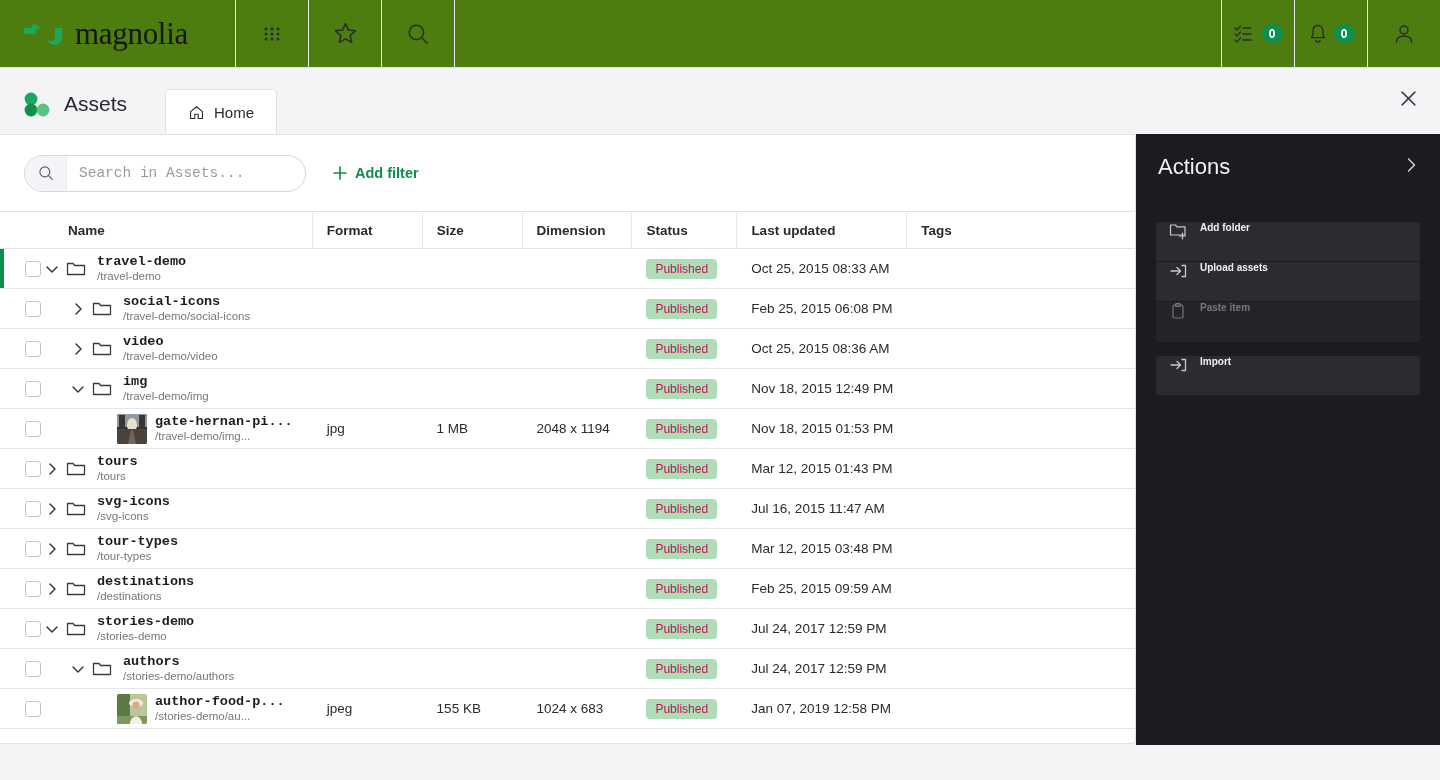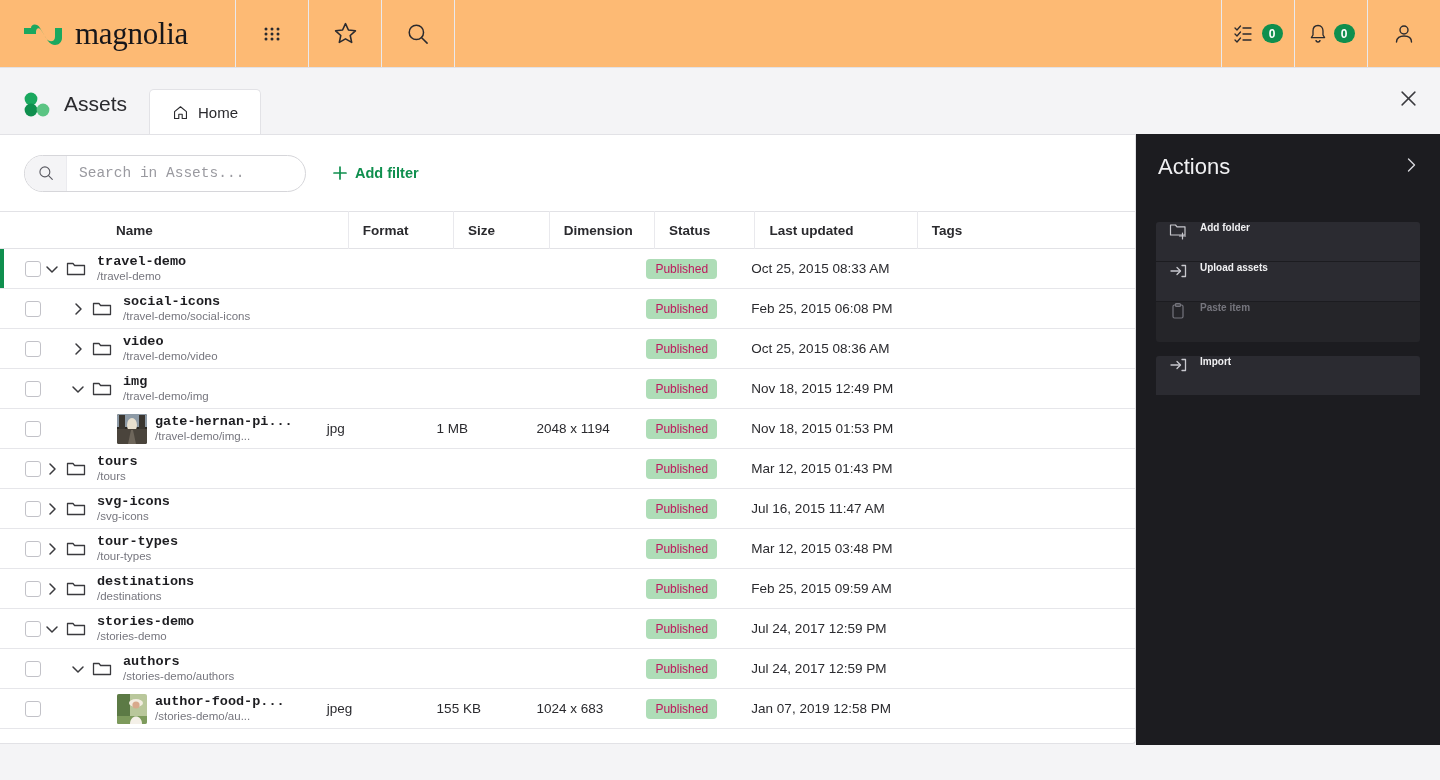--- a/index.html
+++ b/index.html
@@ -6,21 +6,21 @@
   html, body {
     width: 1440px; height: 780px;
     font-family: "Liberation Sans", sans-serif;
     background: #f4f4f6;
     overflow: hidden;
   }
 
   
   .topbar {
     height: 68px; width: 1440px;
-    background: #fdba74;
+    background: #4d7c0f;
     border-bottom: 1px solid #e2e2e6;
     display: flex; align-items: stretch;
     position: relative;
   }
   .brand {
     width: 236px; display: flex; align-items: center;
     padding-left: 22px; gap: 9px;
     border-right: 1px solid #e9e9ed;
   }
   .brand-word {
@@ -42,20 +42,21 @@
     min-width: 21px; height: 19px; font-size: 12px; font-weight: bold;
     display: flex; align-items: center; justify-content: center; padding: 0 5px;
   }
 
   
   .appheader {
     height: 66px; width: 1440px;
     background: #f4f4f6;
     display: flex; align-items: flex-end;
     position: relative;
+    gap: 16px;
   }
   .app-title {
     display: flex; align-items: center; gap: 12px;
     padding: 0 22px 16px 22px;
   }
   .app-title-text { font-size: 21px; color: #2a2a2e; }
   .tab {
     height: 45px; min-width: 112px;
     background: #ffffff;
     border: 1px solid #e2e2e6; border-bottom: none;
@@ -103,21 +104,20 @@
   .add-filter {
     display: flex; align-items: center; gap: 7px;
     color: #0f8f4e; font-size: 14.5px; font-weight: bold; cursor: pointer;
   }
 
   
   .thead {
     display: flex; height: 38px;
     border-top: 1px solid #e2e2e6; border-bottom: 1px solid #e2e2e6;
     align-items: center;
-    padding-left: 48px;
   }
   .th {
     font-size: 13.5px; color: #2a2a2e; font-weight: bold;
     height: 38px; display: flex; align-items: center;
     padding-left: 14px; border-right: 1px solid #e9e9ed;
   }
   .c-name { width: 313px; padding-left: 68px !important; }
   .c-format { width: 110px; }
   .c-size { width: 100px; }
   .c-dim { width: 110px; }

